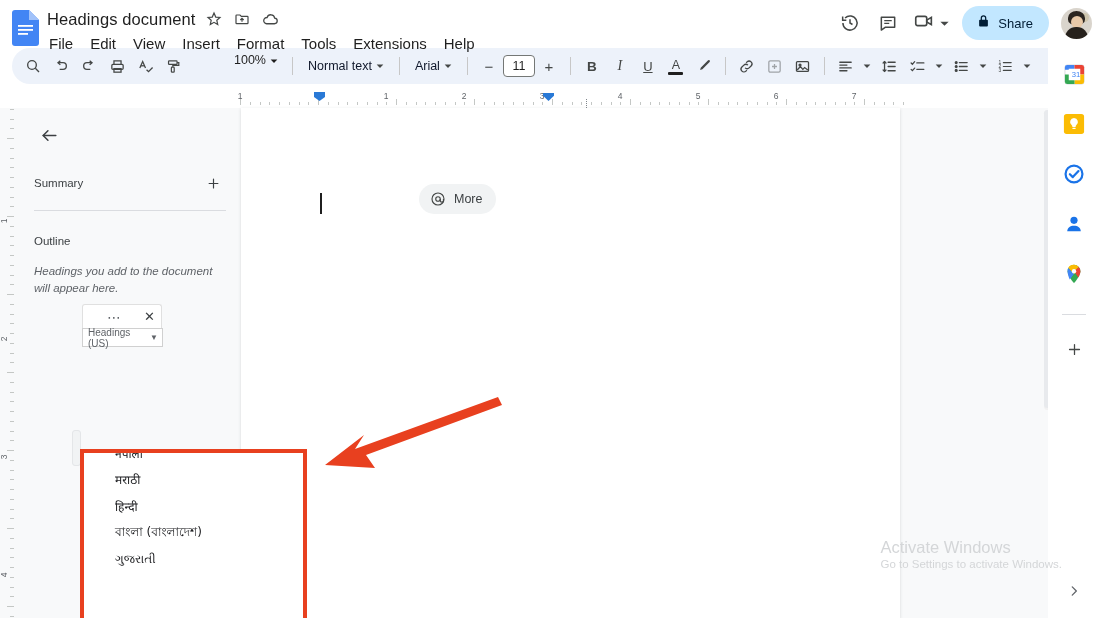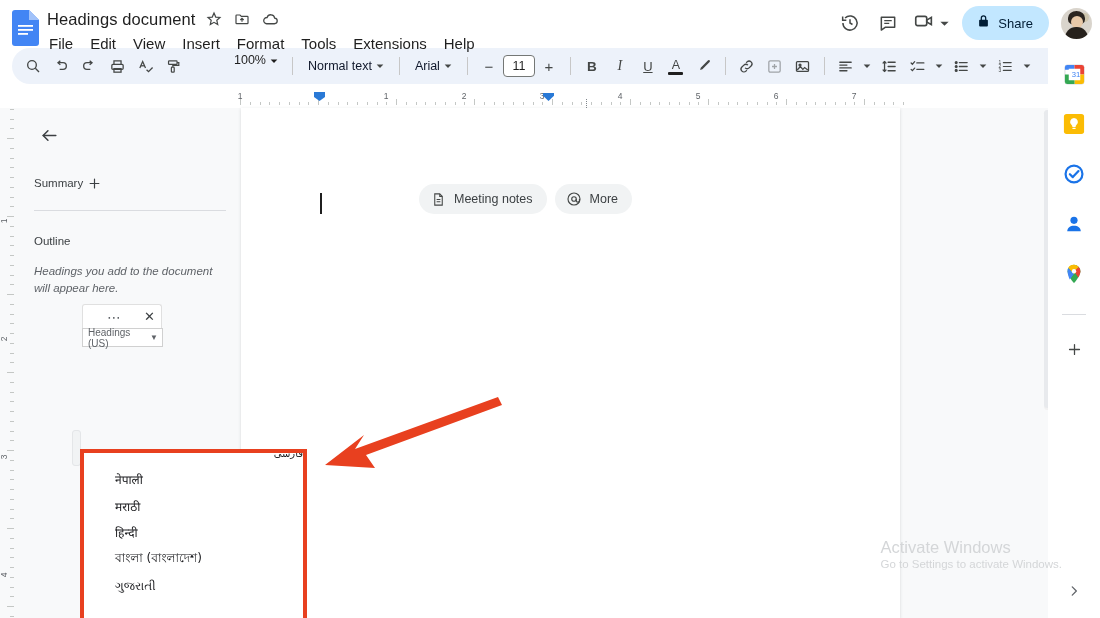--- a/index.html
+++ b/index.html
@@ -77,21 +77,21 @@
   .main { position:absolute; left:0; top:108px; right:0; bottom:0; background:#f8f9fa; }
   .vruler { position:absolute; left:0; top:0; width:16px; bottom:0; background:#f8f9fa; }
   .vr-num { position:absolute; left:2px; font-size:8.5px; color:#5f6368; transform:rotate(-90deg); }
   .vr-tick { position:absolute; left:9px; height:1px; background:#c4c7c5; }
   .vr-tick.major { width:7px; left:7px; }
   .vr-tick.minor { width:4px; left:10px; }
 
   
   .outline-panel { position:absolute; left:16px; top:0; width:226px; bottom:0; background:#f8f9fa; padding:8px 14px 0 18px; }
   .back-arrow { width:30px; height:30px; border-radius:50%; display:flex; align-items:center; justify-content:center; color:#3c4043; cursor:pointer; margin-top:4px; }
-  .summary-row { display:flex; align-items:center; justify-content:flex-start; margin-top:22px; padding-right:4px; }
+  .summary-row { display:flex; align-items:center; justify-content:space-between; margin-top:22px; padding-right:4px; }
   .summary-label { font-size:11.5px; color:#3c4043; }
   .plus-btn { width:22px; height:22px; border-radius:50%; display:flex; align-items:center; justify-content:center; color:#3c4043; cursor:pointer; font-size:17px; line-height:1; }
   .panel-divider { height:1px; background:#dadce0; margin-top:16px; margin-right:2px; }
   .outline-label { font-size:11.5px; color:#3c4043; margin-top:24px; }
   .outline-hint { font-size:11.5px; color:#5f6368; font-style:italic; line-height:1.5; margin-top:16px; }
 
   
   .page { position:absolute; left:241px; top:0; width:659px; height:510px; background:#fff; box-shadow:0 1px 3px rgba(60,64,67,.18); }
   .caret-cursor { position:absolute; left:79px; top:85px; width:2px; height:21px; background:#1f1f1f; }
   .chips { position:absolute; left:178px; top:76px; display:flex; gap:8px; }
@@ -618,30 +618,20 @@
     <div class="panel-divider"></div>
     <div class="outline-label">Outline</div>
     <div class="outline-hint">Headings you add to the document will appear here.</div>
   </div>
 
   <div class="page">
     <div class="caret-cursor"></div>
     <div class="chips">
       <div class="chip">
         <span class="ci">
-          <svg width="15" height="15" viewBox="0 0 24 24" fill="none" stroke="currentColor" stroke-width="1.7">
-            <path d="M6 3h8l4 4v14H6z"></path>
-              <path d="M14 3v4h4"></path>
-              <path d="M9 12h6M9 15.5h6"></path>
-          </svg>
-        </span>
-        <span>Meeting notes</span>
-      </div>
-      <div class="chip">
-        <span class="ci">
           <svg width="16" height="16" viewBox="0 0 24 24" fill="none" stroke="currentColor" stroke-width="1.7">
             <circle cx="12" cy="12" r="9"></circle>
               <circle cx="12" cy="12" r="3.4"></circle>
               <path d="M15.4 12v2.2a2.4 2.4 0 0 0 4.8 0V12"></path>
           </svg>
         </span>
         <span>More</span>
       </div>
     </div>
   </div>
@@ -658,21 +648,20 @@
       <div class="vp-close">✕</div>
     </div>
     <div class="vp-select">
       <span>Headings (US)</span>
       <span class="vc">▼</span>
     </div>
   </div>
 
   <div class="lang-list">
     <div class="lang-inner" id="lang-inner">
-        <div class="lang-item rtl" style="font-size: 10px;">فارسی</div>
         <div class="lang-item">नेपाली</div>
         <div class="lang-item">मराठी</div>
         <div class="lang-item">हिन्दी</div>
         <div class="lang-item">বাংলা (বাংলাদেশ)</div>
         <div class="lang-item">ગુજરાતી</div>
       </div>
 
   </div>
 
   <svg class="arrow-svg" viewBox="0 0 220 95">

